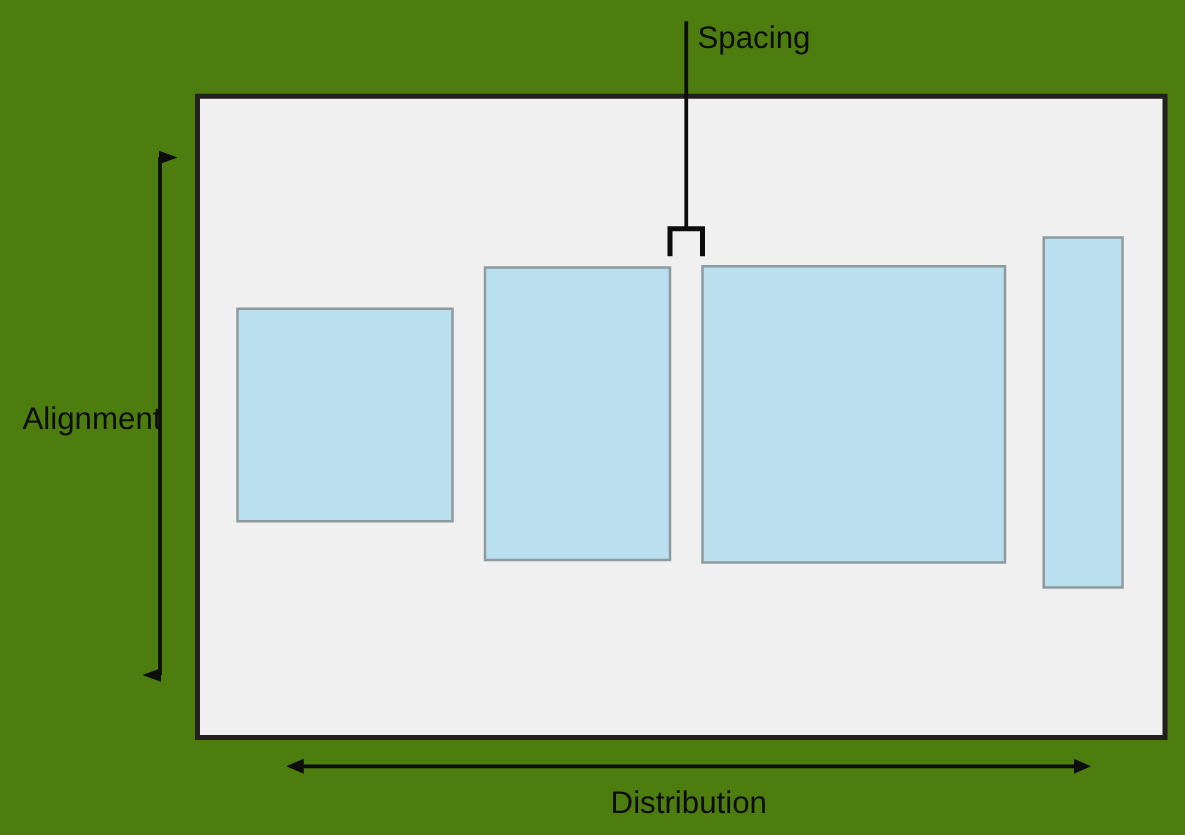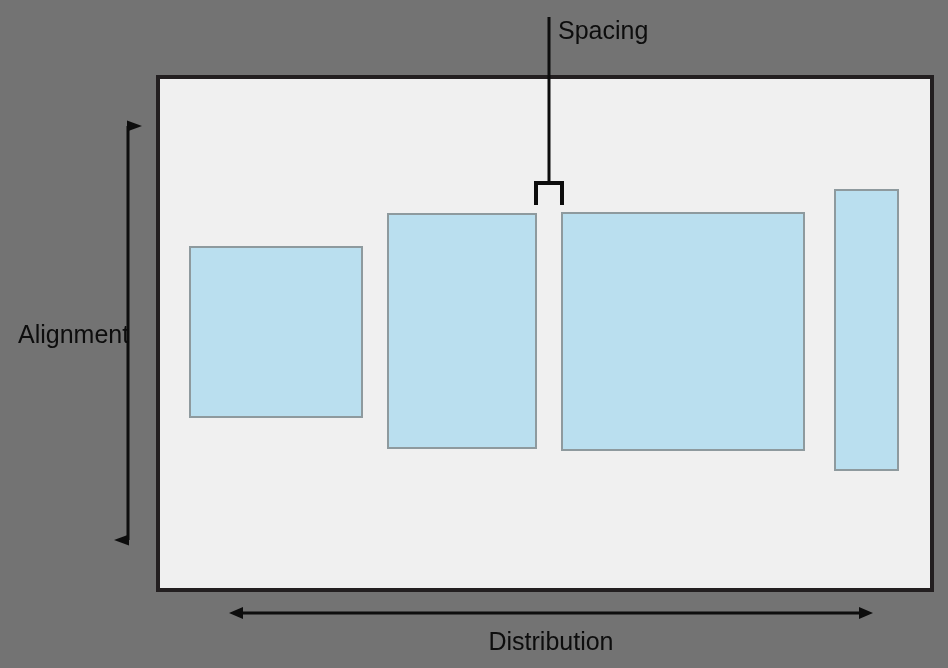--- a/index.html
+++ b/index.html
@@ -29,21 +29,21 @@
   }
   .diag-label {
     font-family: "Liberation Sans", sans-serif;
     font-size: 25px;
     fill: #0d0d0d;
   }
 </style>
 </head>
 <body>
 
-<div id="stage" style="background: #737373;">
+<div id="stage" style="background: #4d7c0f;">
   <svg id="diagram-svg" viewBox="0 0 948 668" xmlns="http://www.w3.org/2000/svg">
 
     <defs>
       <marker id="arrow-up" markerWidth="12" markerHeight="14" refX="6" refY="13" orient="auto-start-reverse" markerUnits="userSpaceOnUse">
         <path d="M6 0 L11.5 14 L0.5 14 Z" fill="#0d0d0d"></path>
       </marker>
       <marker id="arrow-start" markerWidth="14" markerHeight="12" refX="13" refY="6" orient="auto" markerUnits="userSpaceOnUse">
         <path d="M14 0 L14 12 L0 6 Z" fill="#0d0d0d"></path>
       </marker>
       <marker id="arrow-end" markerWidth="14" markerHeight="12" refX="1" refY="6" orient="auto" markerUnits="userSpaceOnUse">

